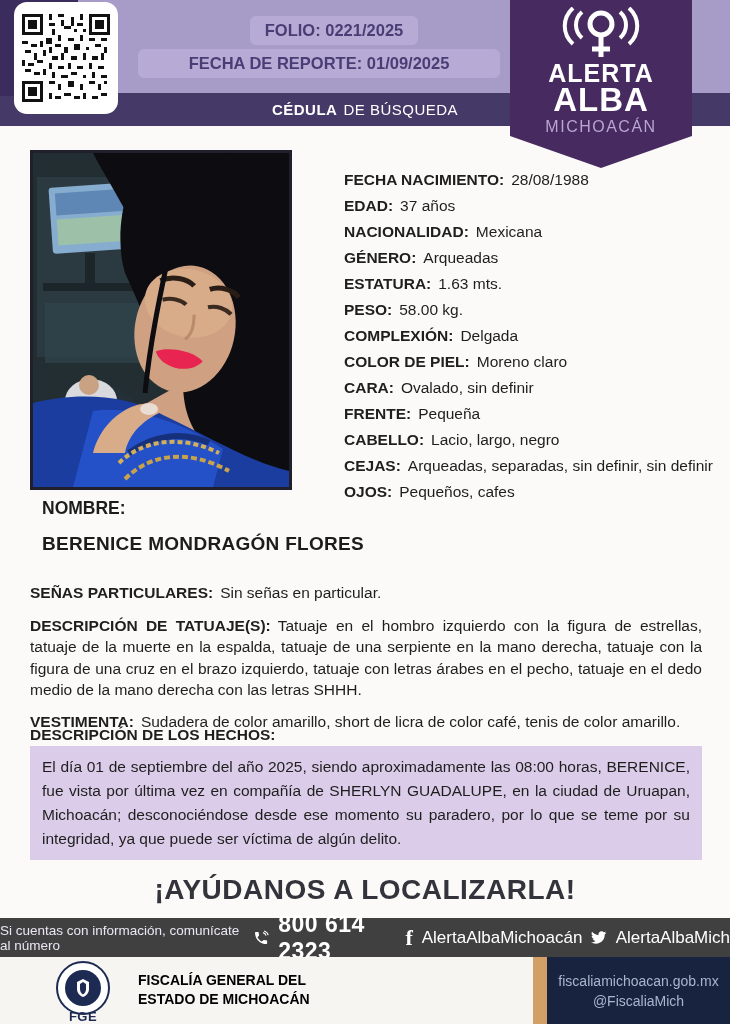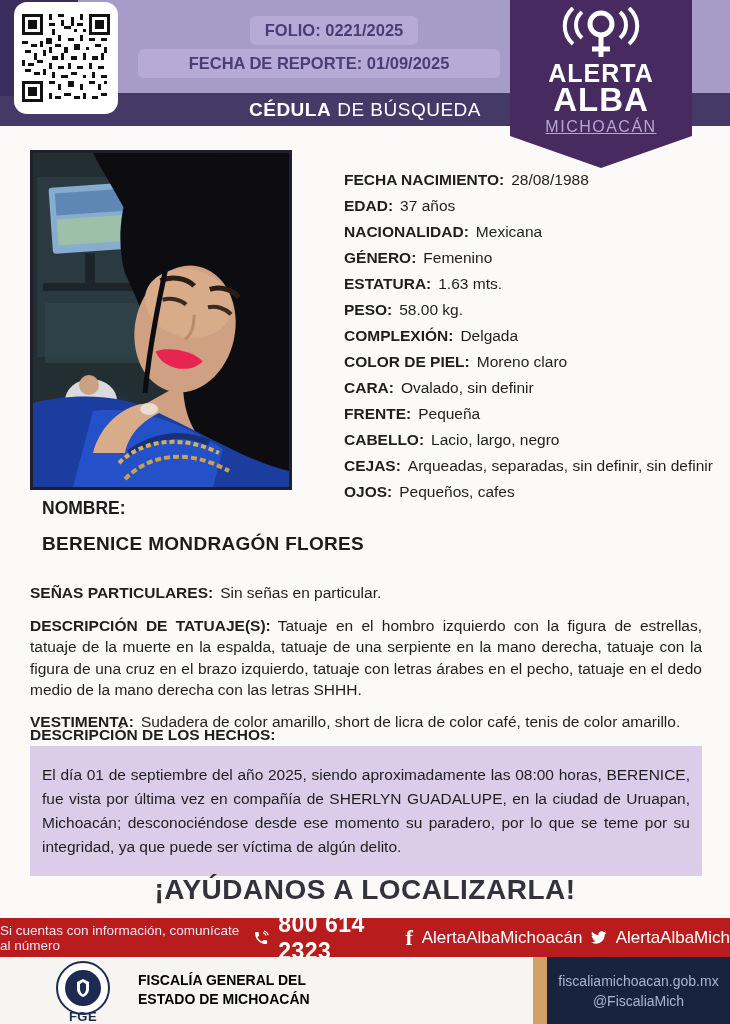--- a/index.html
+++ b/index.html
@@ -2,39 +2,39 @@
 <html><head>
 <meta charset="utf-8">
 <style>
   html,body{margin:0;padding:0;}
   body{font-family:"Liberation Sans", sans-serif; background:#e9e7e4;}
   .page{position:relative;width:730px;height:1024px;background:#fbfaf8;overflow:hidden;margin:0 auto;}
 
   
   .hdr-lav{position:absolute;left:0;top:0;width:730px;height:93px;background:#a79bc8;}
   .cedula-band{position:absolute;left:0;top:93px;width:730px;height:33px;background:#453968;
-    display:flex;align-items:center;justify-content:center;color:#fff;font-size:19px;letter-spacing:.5px;}
+    display:flex;align-items:center;justify-content:center;color:#fff;font-size:15px;letter-spacing:.5px;}
   .cedula-band b{font-weight:700;margin-right:6px;}
   .pill{position:absolute;background:#b7abd5;border-radius:6px;display:flex;align-items:center;justify-content:center;
     color:#4a3c74;font-weight:700;font-size:16.5px;}
   .pill-folio{left:250px;top:16px;width:168px;height:29px;}
   .pill-fecha{left:138px;top:49px;width:362px;height:29px;}
   .qr-backing{position:absolute;left:0;top:0;width:78px;height:96px;background:#3b2c5e;border-bottom-right-radius:14px;}
   .qr-frame{position:absolute;left:14px;top:2px;width:104px;height:112px;background:#fff;border-radius:13px;
     display:flex;align-items:center;justify-content:center;}
   .qr-frame svg{width:88px;height:88px;}
 
   
   .badge{position:absolute;left:510px;top:0;width:182px;height:168px;background:#472a5f;z-index:5;
     clip-path:polygon(0 0,100% 0,100% 81%,50% 100%,0 81%);
     display:flex;flex-direction:column;align-items:center;}
   .badge svg{margin-top:7px;width:104px;height:54px;}
   .badge .l1{color:#fff;font-weight:700;font-size:25px;letter-spacing:1px;line-height:24px;}
   .badge .l2{color:#fff;font-weight:700;font-size:33px;letter-spacing:1px;line-height:30px;}
-  .badge .l3{color:#b9a6d2;font-size:16px;letter-spacing:1.5px;line-height:20px;margin-top:2px;text-decoration:underline;}
+  .badge .l3{color:#b9a6d2;font-size:16px;letter-spacing:1.5px;line-height:20px;margin-top:2px;}
 
   
   .photo{position:absolute;left:30px;top:150px;width:256px;height:334px;border:3px solid #20202c;background:#1f2a30;}
   .photo svg{display:block;width:100%;height:100%;}
 
   
   .details{position:absolute;left:344px;top:169px;width:392px;}
   .field{font-size:15.5px;line-height:21px;margin-bottom:5px;color:#1e1e1e;}
   .field .lab{font-weight:700;margin-right:7px;}
 
@@ -43,29 +43,29 @@
   .nameblock .nl{font-size:17.5px;font-weight:700;}
   .nameblock .nv{font-size:19px;font-weight:700;margin-top:14px;letter-spacing:.3px;}
 
   
   .para{position:absolute;left:30px;width:672px;font-size:15.5px;line-height:21.5px;color:#1e1e1e;}
   .para .lab{font-weight:700;margin-right:7px;}
   .p-senas{top:566px;}
   .p-tat{top:599px;text-align:justify;}
   .p-vest{top:695px;}
   .hechos-label{position:absolute;left:30px;top:726px;font-size:15.5px;font-weight:700;color:#1e1e1e;}
-  .hechos-box{position:absolute;left:30px;top:746px;width:648px;background:#dbcde9;padding:17px 12px;
+  .hechos-box{position:absolute;left:30px;top:746px;width:648px;background:#dbcde9;padding:9px 12px;
     font-size:15.5px;line-height:24px;color:#1e1e1e;text-align:justify;}
 
   
   .cta{position:absolute;left:0;top:874px;width:730px;text-align:center;font-size:28px;font-weight:700;
     color:#33333b;letter-spacing:.5px;}
 
   
-  .contact{position:absolute;left:0;top:918px;width:730px;height:39px;background:#b91c1c;
+  .contact{position:absolute;left:0;top:918px;width:730px;height:39px;background:#404040;
     display:flex;align-items:center;justify-content:center;gap:9px;color:#fff;}
   .contact .prompt{font-size:13.5px;color:#eae6f4;}
   .contact .phone{font-size:23px;font-weight:700;letter-spacing:.5px;}
   .contact .social{font-size:17px;}
   .fb-f{font-weight:700;font-size:22px;font-family:"Liberation Serif",serif;line-height:20px;}
   .contact svg{display:block;}
 
   
   .footer{position:absolute;left:0;top:957px;width:730px;height:67px;background:#f6f5f2;}
   .seal{position:absolute;left:44px;top:4px;width:78px;text-align:center;}
@@ -234,21 +234,21 @@
       <path d="M60 300 C 66 276, 84 258, 104 252 C 118 248, 128 252, 126 260 C 110 268, 96 280, 92 300 Z" fill="#d8ab89"></path>
       <ellipse cx="116" cy="256" rx="9" ry="6" fill="#e9dcd2"></ellipse>
       <path d="M150 30 C 140 90, 120 160, 112 240" stroke="#0d0d11" stroke-width="5" fill="none"></path>
     </svg>
   </div>
 
   <div class="details">
     <div class="field"><span class="lab">FECHA NACIMIENTO:</span><span>28/08/1988</span></div>
     <div class="field"><span class="lab">EDAD:</span><span>37 años</span></div>
     <div class="field"><span class="lab">NACIONALIDAD:</span><span>Mexicana</span></div>
-    <div class="field"><span class="lab">GÉNERO:</span><span>Femenino</span></div>
+    <div class="field"><span class="lab">GÉNERO:</span><span>Arqueadas</span></div>
     <div class="field"><span class="lab">ESTATURA:</span><span>1.63 mts.</span></div>
     <div class="field"><span class="lab">PESO:</span><span>58.00 kg.</span></div>
     <div class="field"><span class="lab">COMPLEXIÓN:</span><span>Delgada</span></div>
     <div class="field"><span class="lab">COLOR DE PIEL:</span><span>Moreno claro</span></div>
     <div class="field"><span class="lab">CARA:</span><span>Ovalado, sin definir</span></div>
     <div class="field"><span class="lab">FRENTE:</span><span>Pequeña</span></div>
     <div class="field"><span class="lab">CABELLO:</span><span>Lacio, largo, negro</span></div>
     <div class="field"><span class="lab">CEJAS:</span><span>Arqueadas, separadas, sin definir, sin definir</span></div>
     <div class="field"><span class="lab">OJOS:</span><span>Pequeños, cafes</span></div>
   </div>

